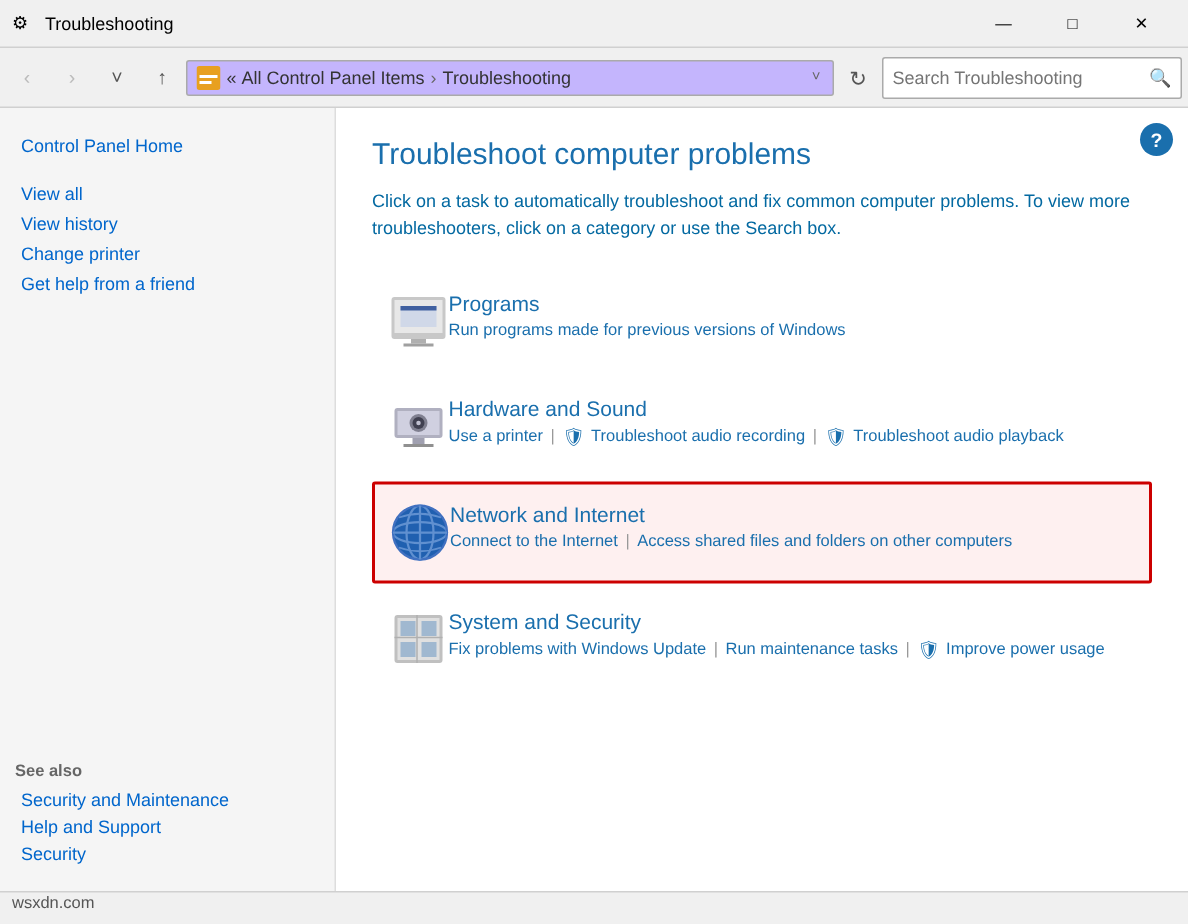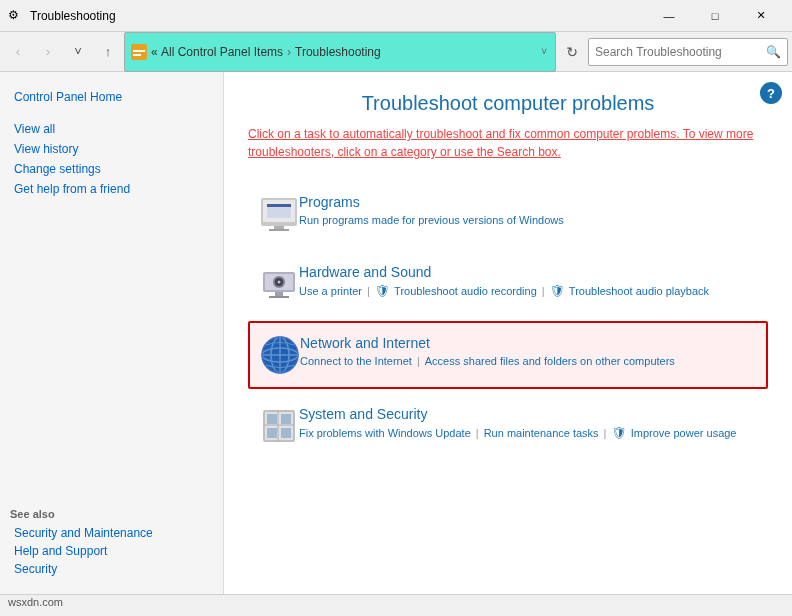--- a/index.html
+++ b/index.html
@@ -37,23 +37,23 @@
     }
     .nav-btn {
       width: 28px; height: 28px;
       display: flex; align-items: center; justify-content: center;
       border: 1px solid transparent; border-radius: 2px;
       cursor: pointer; background: transparent; color: #555; font-size: 13px;
     }
     .nav-btn.disabled { color: #bbb; cursor: default; }
     .address-bar {
       flex: 1;
-      height: 40px;
+      height: 24px;
       border: 1px solid #aaa;
-      background: #5eead4;
+      background: #c4b5fd;
       display: flex;
       align-items: center;
       padding: 0 6px;
       border-radius: 2px;
       font-size: 12px;
       color: #333;
       gap: 4px;
     }
     .address-bar .breadcrumb-icon {
       width: 16px; height: 16px; display: flex; align-items: center; justify-content: center;
@@ -105,26 +105,25 @@
 
     
     .content {
       flex: 1;
       background: #fff;
       padding: 20px 24px;
       overflow-y: auto;
       position: relative;
     }
     .page-title {
-      font-size: 20px; color: #1a6fad; font-weight: 300; margin-bottom: 10px; text-align: center;
+      font-size: 20px; color: #1a6fad; font-weight: 300; margin-bottom: 10px;
     }
     .page-description {
-      font-size: 12px; color: #ef4444; line-height: 1.5; margin-bottom: 20px;
+      font-size: 12px; color: #0369a1; line-height: 1.5; margin-bottom: 20px;
       max-width: 520px;
-      text-decoration: underline;
     }
 
     
     .category-item {
       display: flex;
       align-items: flex-start;
       padding: 12px 10px;
       margin-bottom: 4px;
       cursor: pointer;
       border: 1px solid transparent;
@@ -216,21 +215,21 @@
   </div>
 </div>
 
 <div class="main-layout">
 
   <div class="sidebar">
     <a class="sidebar-link">Control Panel Home</a>
     <div style="height:10px"></div>
     <a class="sidebar-link">View all</a>
     <a class="sidebar-link">View history</a>
-    <a class="sidebar-link">Change settings</a>
+    <a class="sidebar-link">Change printer</a>
     <a class="sidebar-link">Get help from a friend</a>
 
     <div class="sidebar-spacer"></div>
 
     <div class="sidebar-see-also">
       <div class="sidebar-see-also-title">See also</div>
       <a class="sidebar-link">Security and Maintenance</a>
       <a class="sidebar-link">Help and Support</a>
       <a class="sidebar-link">Security</a>
     </div>

